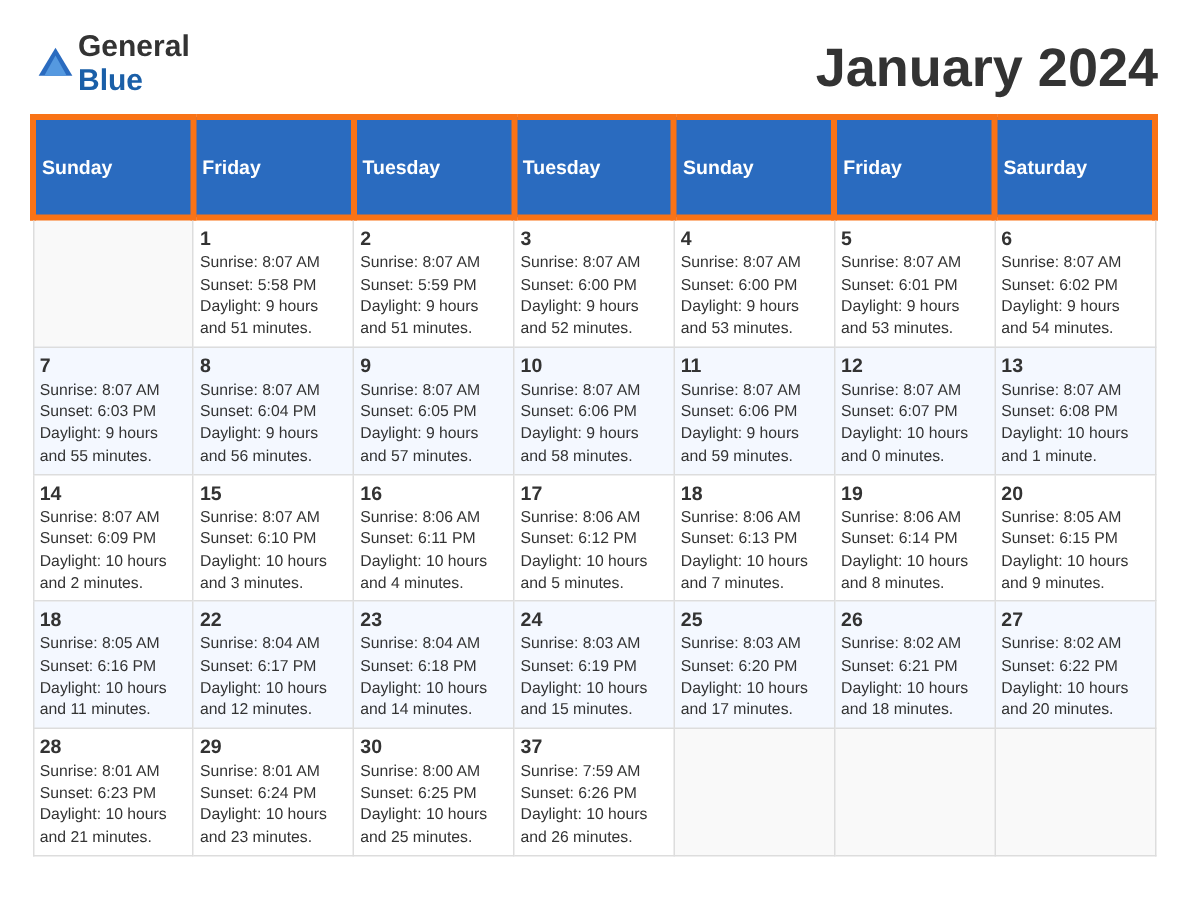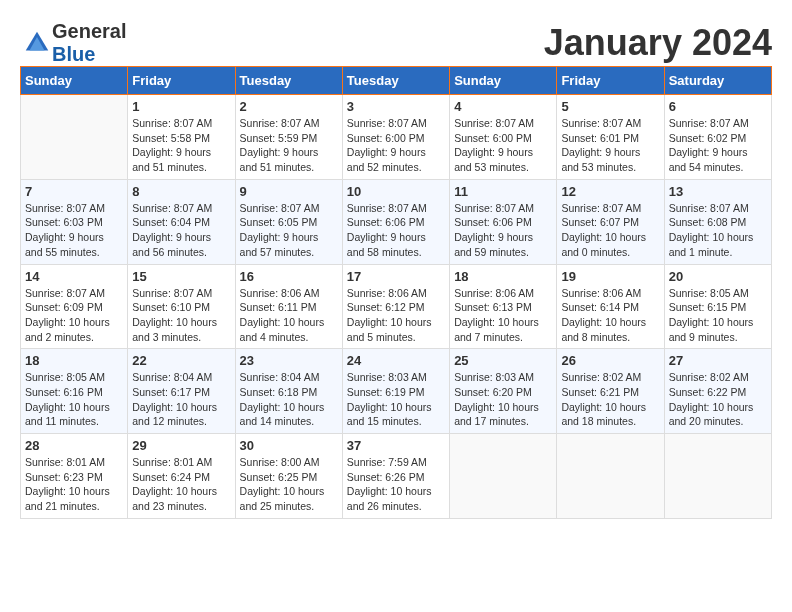--- a/index.html
+++ b/index.html
@@ -6,21 +6,22 @@
     body {
       font-family: Arial, sans-serif;
       background: #fff;
       width: 792px;
       min-height: 612px;
       padding: 20px;
     }
     .header {
       display: flex;
       justify-content: space-between;
-      align-items: center;
+      align-items: flex-end;
+      margin-bottom: 10px;
     }
     .logo {
       display: flex;
       align-items: center;
     }
     .logo-text-general {
       font-size: 20px;
       font-weight: bold;
       color: #333;
     }
@@ -46,24 +47,24 @@
       font-size: 16px;
       color: #555;
     }
     table {
       width: 100%;
       border-collapse: collapse;
     }
     th {
       background-color: #2a6bbf;
       color: #fff;
-      padding: 6px 4px;
+      padding: 24px 4px;
       font-size: 13px;
       text-align: left;
-      border: 1px solid #f97316;
+      border: 4px solid #f97316;
     }
     td {
       vertical-align: top;
       border: 1px solid #ddd;
       padding: 4px;
       min-height: 80px;
       font-size: 10.5px;
       color: #333;
       background: #fff;
     }

